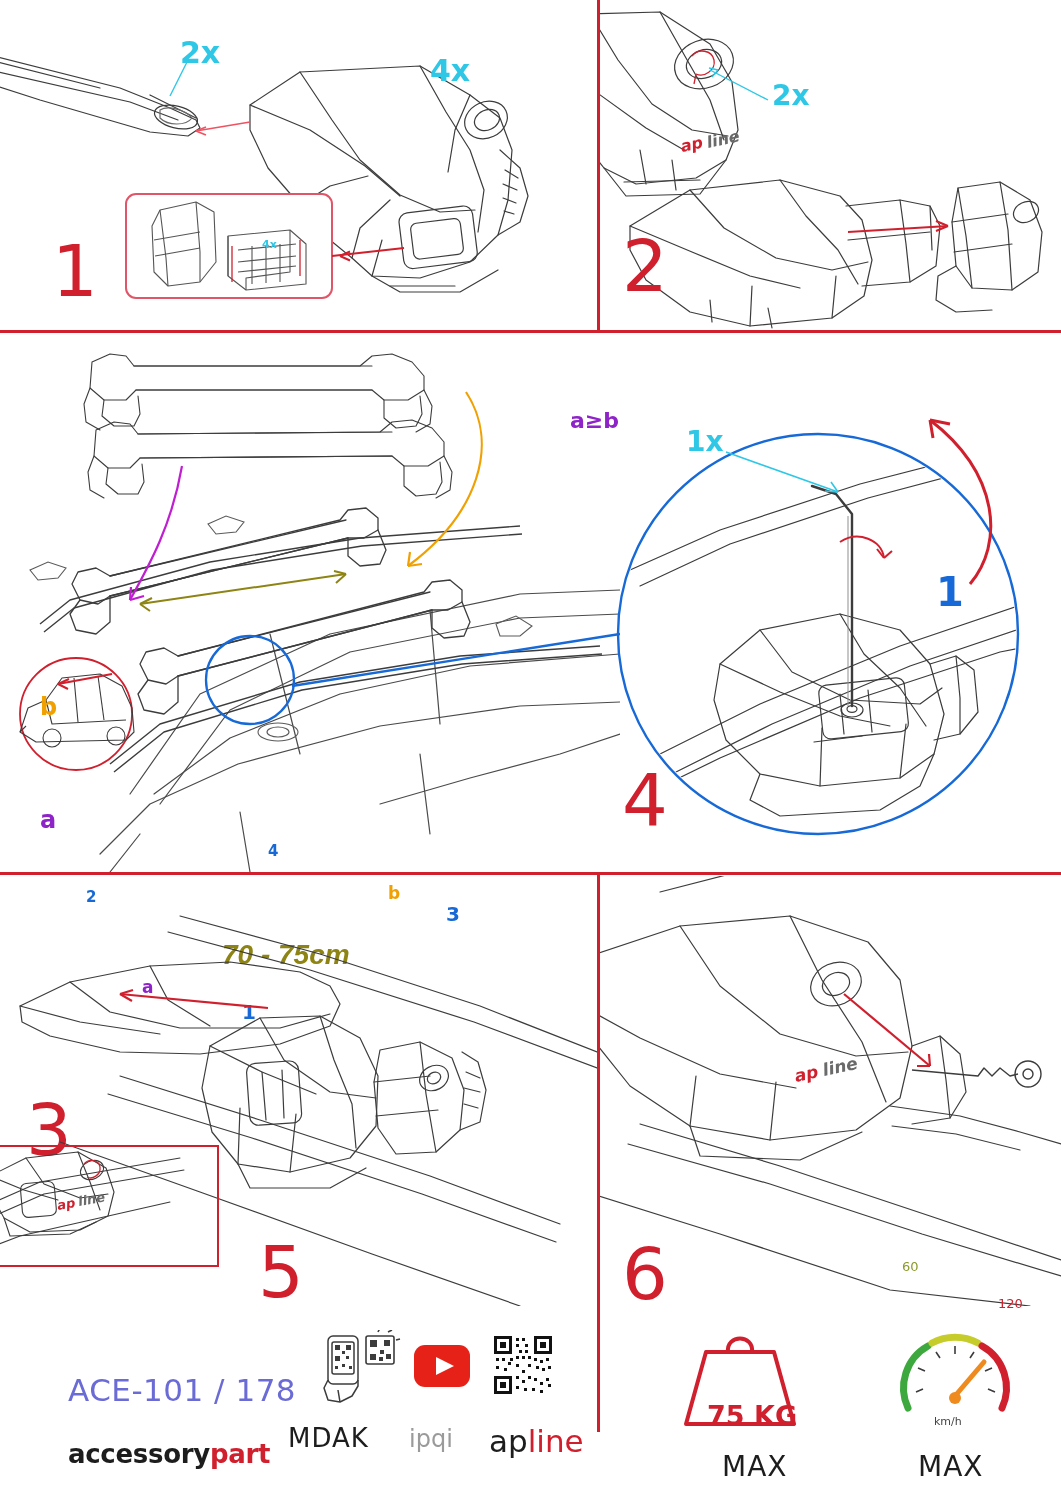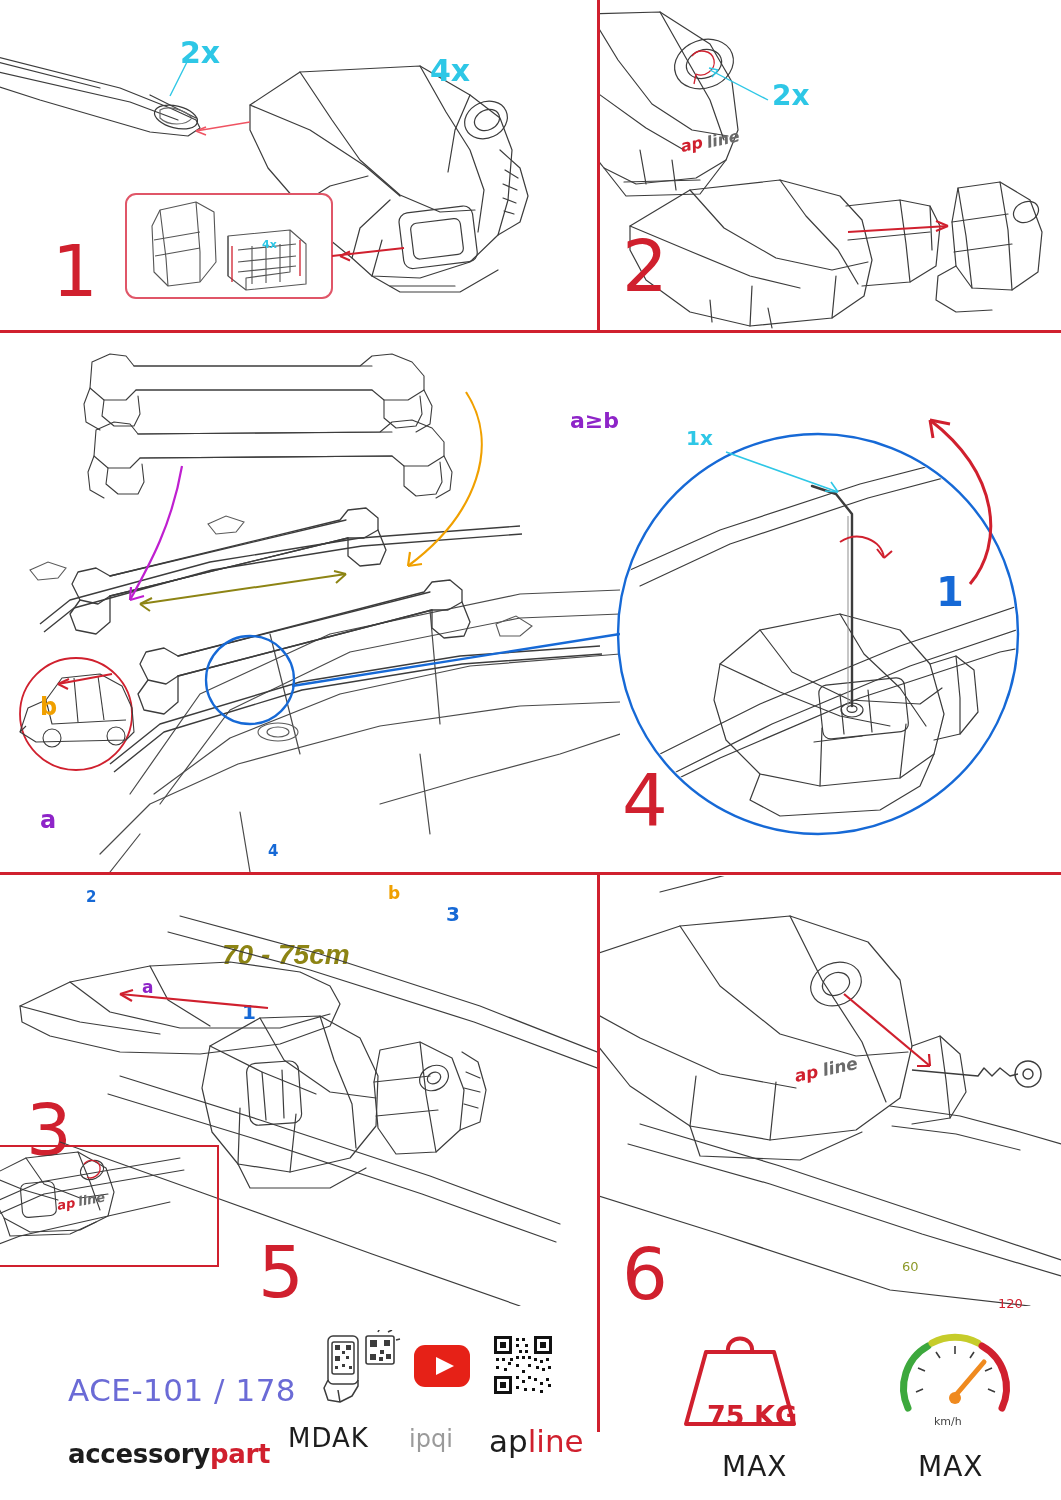--- a/index.html
+++ b/index.html
@@ -456,21 +456,21 @@
         <path d="M284 224 l-7 -9 M284 224 l8 -7"></path>
       </g>
 
       <g stroke="#d0202e" stroke-width="3" fill="none">
         <path d="M370 250 C404 210, 400 140, 330 86"></path>
         <path d="M330 86 l20 4 M330 86 l3 18"></path>
       </g>
     </svg>
 
     <div class="callout purple" style="left:-30px; top:28px; font-size:22px;">a≥b</div>
-    <div class="callout cy" style="left:86px; top:94px; font-size:20px;">1x</div>
+    <div class="callout cy" style="left:86px; top:94px; font-size:28px;">1x</div>
     <div class="callout blue" style="left:336px; top:238px; font-size:40px;">1</div>
     <div class="step-num" style="left:22px; top:430px;">4</div>
   </div>
 
   <div class="panel" style="left:0; top:876px; width:597px; height:430px;">
     <svg width="597" height="430" viewBox="0 0 597 430">
       <g fill="none" stroke="#3c3c3c" stroke-width="1.2" stroke-linejoin="round" stroke-linecap="round">
 
         <path d="M20 130 L70 106 L150 90 L230 86 L300 96 L330 110 L340 128 L330 150 L280 168 L200 178 L120 176 L50 160 L22 146 Z"></path>
         <path d="M70 106 L110 136 L180 152 L280 152 L330 138"></path>

